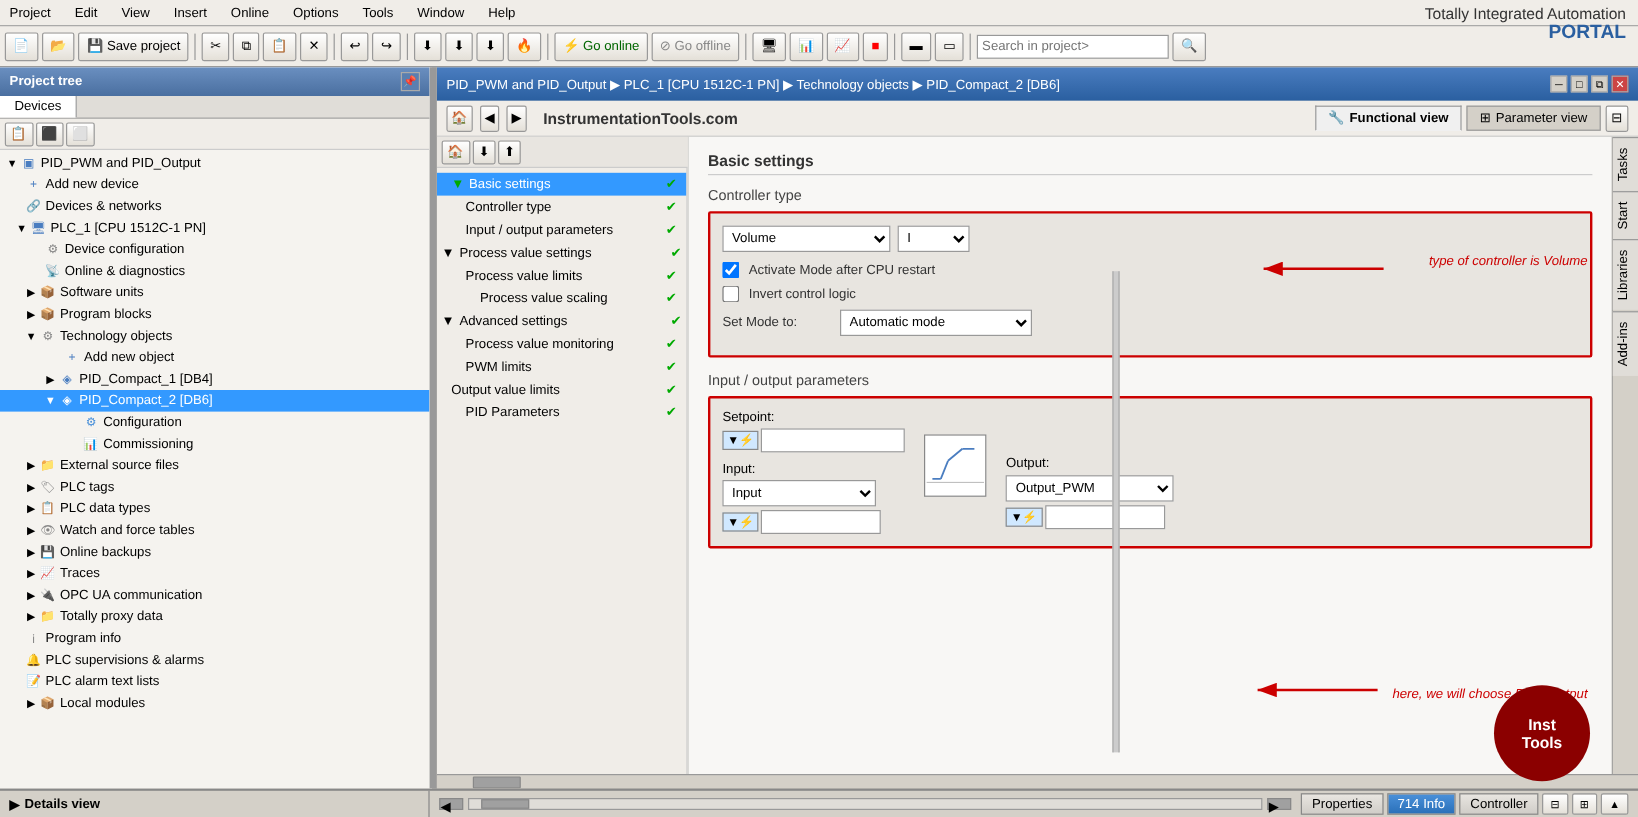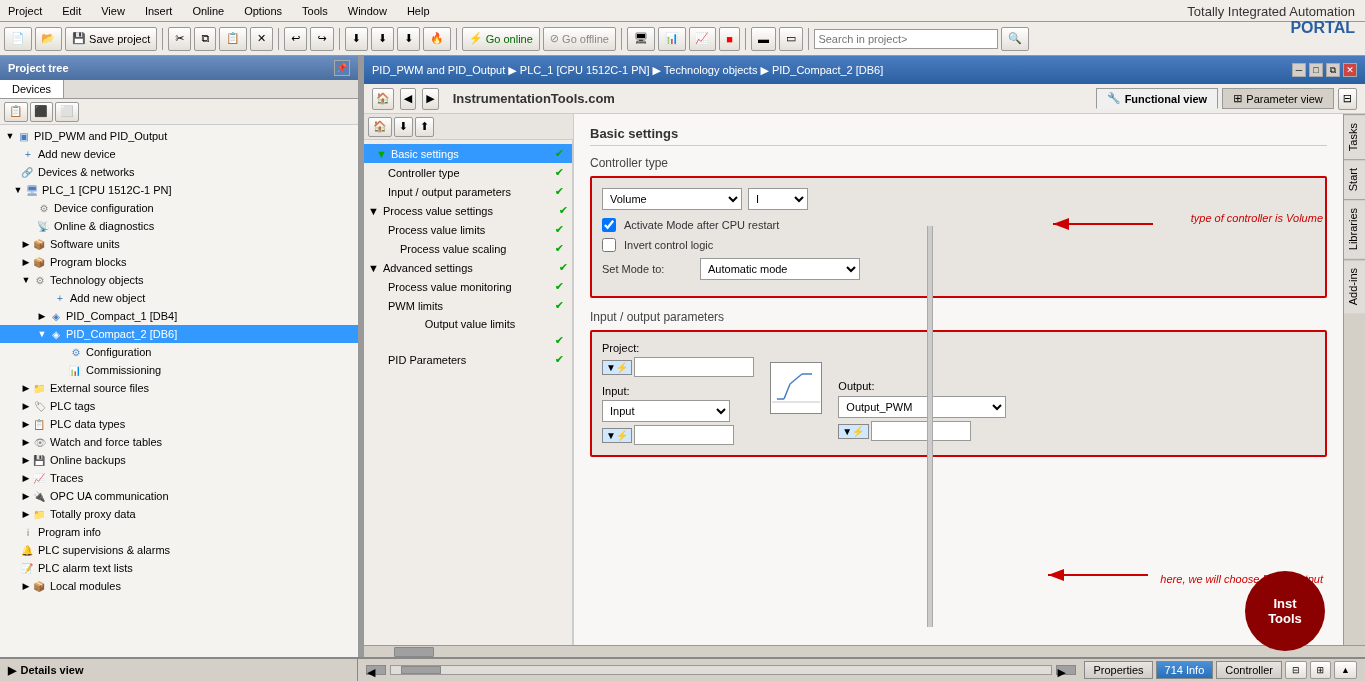--- a/index.html
+++ b/index.html
@@ -8,21 +8,21 @@
     
     .menu-bar { background: #f0ede8; border-bottom: 1px solid #999; display: flex; align-items: center; padding: 2px 4px; gap: 12px; height: 22px; }
     .menu-item { cursor: pointer; padding: 1px 4px; font-size: 11px; }
     
     
     .toolbar { background: #f0ede8; border-bottom: 1px solid #999; display: flex; align-items: center; padding: 2px 4px; gap: 3px; height: 34px; }
     .tb-btn { background: linear-gradient(to bottom, #fff, #e4e0d8); border: 1px solid #999; padding: 2px 6px; cursor: pointer; font-size: 11px; display: flex; align-items: center; gap: 3px; height: 24px; border-radius: 2px; }
     .tb-sep { width: 1px; background: #999; height: 22px; margin: 0 2px; }
     .tb-btn.green-text { color: #006600; }
     .tb-btn.gray-text { color: #888; }
-    .search-box { border: 1px solid #999; padding: 2px 4px; height: 22px; width: 184px; font-size: 11px; background: #fff; }
+    .search-box { border: 1px solid #999; padding: 2px 4px; height: 22px; width: 160px; font-size: 11px; background: #fff; }
     
     
     .title-header { background: linear-gradient(to bottom, #4a7dc0, #2a5fa0); color: white; padding: 3px 8px; display: flex; align-items: center; justify-content: space-between; height: 28px; font-size: 11px; }
     .title-path { display: flex; align-items: center; gap: 4px; }
     .title-controls { display: flex; gap: 3px; }
     .win-btn { width: 14px; height: 14px; border: 1px solid #aaa; background: #d4d0c8; cursor: pointer; font-size: 9px; display: flex; align-items: center; justify-content: center; }
     
     
     .main-layout { display: flex; height: calc(681px - 22px - 34px - 24px); }
     
@@ -455,21 +455,21 @@
               <span style="color:#00aa00;margin-left:auto;">✔</span>
             </div>
             <div class="settings-nav-item" style="padding-left:24px;">
               <span>Process value monitoring</span>
               <span style="color:#00aa00;margin-left:auto;">✔</span>
             </div>
             <div class="settings-nav-item" style="padding-left:24px;">
               <span>PWM limits</span>
               <span style="color:#00aa00;margin-left:auto;">✔</span>
             </div>
-            <div class="settings-nav-item" style="flex-direction:column;">
+            <div class="settings-nav-item" style="">
               <span>Output value limits</span>
               <span style="color:#00aa00;margin-left:auto;">✔</span>
             </div>
             <div class="settings-nav-item" style="padding-left:24px;">
               <span>PID Parameters</span>
               <span style="color:#00aa00;margin-left:auto;">✔</span>
             </div>
           </div>
         </div>
 
@@ -517,21 +517,21 @@
 
           <div class="subsection-title" style="margin-top:4px;">
             <span>Input / output parameters</span>
           </div>
 
           <div class="red-box" style="position:relative;">
             <div style="display:flex; gap:16px; align-items:flex-start;">
 
               <div style="display:flex;flex-direction:column;gap:8px;">
                 <div>
-                  <div style="font-size:11px;font-weight:500;margin-bottom:3px;">Project:</div>
+                  <div style="font-size:11px;font-weight:500;margin-bottom:3px;">Setpoint:</div>
                   <div style="display:flex;align-items:center;gap:2px;">
                     <button style="background:#d0e8ff;border:1px solid #888;padding:1px 3px;cursor:pointer;font-size:10px;">▼⚡</button>
                     <input type="text" style="width: 120px;">
                   </div>
                 </div>
 
                 <div style="position:relative;">
                   <div>
                     <div style="font-size:11px;font-weight:500;margin-bottom:3px;">Input:</div>
                     <select style="width:128px;">
@@ -553,21 +553,21 @@
                     <line x1="18" y1="20" x2="30" y2="10" stroke="#4a7dc0" stroke-width="1.5"></line>
                     <line x1="30" y1="10" x2="40" y2="10" stroke="#4a7dc0" stroke-width="1.5"></line>
                     <line x1="0" y1="38" x2="48" y2="38" stroke="#888" stroke-width="0.5"></line>
                   </svg>
                 </div>
               </div>
 
               <div style="display:flex;flex-direction:column;gap:8px;margin-top:38px;">
                 <div>
                   <div style="font-size:11px;font-weight:500;margin-bottom:4px;">Output:</div>
-                  <select style="width:168px;">
+                  <select style="width:140px;">
                     <option>Output_PWM</option>
                   </select>
                   <div style="display:flex;align-items:center;gap:2px;margin-top:3px;">
                     <button style="background:#d0e8ff;border:1px solid #888;padding:1px 3px;cursor:pointer;font-size:10px;">▼⚡</button>
                     <input type="text" style="width: 100px;">
                   </div>
                 </div>
               </div>
             </div>
           </div>

